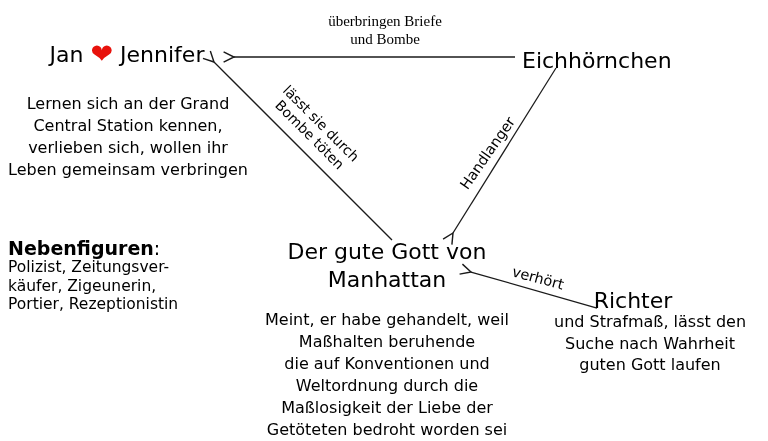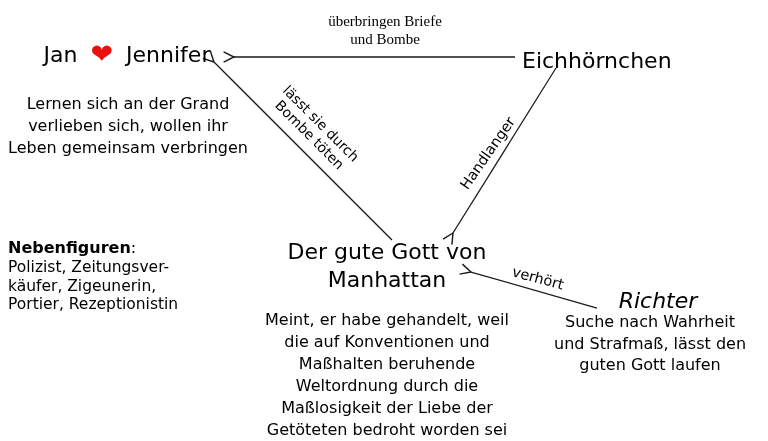--- a/index.html
+++ b/index.html
@@ -7,34 +7,34 @@
     position:relative;width:768px;height:441px;background:#ffffff;overflow:hidden;
     font-family:"DejaVu Sans","Liberation Sans",sans-serif;color:#000;
   }
   .abs{position:absolute;}
   .heading{font-size:22px;line-height:26px;white-space:nowrap;}
   .center{text-align:center;}
   .desc{font-size:16px;line-height:22px;}
   .desc div{white-space:nowrap;}
   .arrow-label{font-size:15px;line-height:18px;white-space:nowrap;}
   .rot{transform-origin:center center;}
-  .couple-title{left:27px;top:42px;width:200px;display:flex;align-items:center;justify-content:center;gap:13px;}
+  .couple-title{left:27px;top:42px;width:200px;display:flex;align-items:center;justify-content:center;gap:7px;}
   .heart{font-size:27px;line-height:22px;position:relative;top:-1px;}
   .couple-desc{left:0px;top:93px;width:256px;}
   .eich-title{left:522px;top:48px;}
   .briefe-label{left:300px;top:12px;width:170px;text-align:center;font-family:Liberation Serif, serif;}
   .bombe-label{left:253px;top:113px;width:125px;text-align:center;font-size:14px;line-height:16px;transform:rotate(45deg);}
   .handlanger-label{left:430px;top:144px;width:115px;text-align:center;font-size:14.5px;transform:rotate(-55deg);}
   .verhoert-label{left:508px;top:269px;width:60px;text-align:center;font-size:14.5px;transform:rotate(15deg);}
   .gott-title{left:287px;top:238px;width:200px;line-height:28px;white-space:normal;}
   .gott-desc{left:247px;top:309px;width:280px;}
-  .richter-title{left:608px;top:288px;width:100px;font-style:italic;}
+  .richter-title{left:583px;top:288px;width:100px;}
   .richter-desc{left:548px;top:311px;width:204px;line-height:21.5px;}
   .neben{left:8px;top:238px;width:190px;font-size:15.5px;line-height:18.5px;}
-  .neben-head{font-size:16px;line-height:20px;}
+  .neben-head{font-size:19px;line-height:20px;}
   .neben-head b{font-weight:bold;}
   svg.arrows{position:absolute;left:0;top:0;width:768px;height:441px;}
 </style>
 </head>
 <body>
 
 <div class="stage">
 
   <svg class="arrows" viewBox="0 0 768 441">
     <defs>
@@ -49,20 +49,21 @@
   </svg>
 
   <div class="abs heading couple-title">
     <span>Jan</span>
     <span class="heart" style="color:#e8120c;">❤</span>
     <span>Jennifer</span>
   </div>
 
   <div class="abs desc center couple-desc">
     <div>Lernen sich an der Grand</div>
+    <div>Central Station kennen,</div>
     <div>verlieben sich, wollen ihr</div>
     <div>Leben gemeinsam verbringen</div>
   </div>
 
   <div class="abs heading eich-title">Eichhörnchen</div>
 
   <div class="abs arrow-label briefe-label">
     <div>überbringen Briefe</div>
     <div>und Bombe</div>
   </div>
@@ -76,32 +77,32 @@
 
   <div class="abs arrow-label rot verhoert-label">verhört</div>
 
   <div class="abs heading center gott-title">
     <div>Der gute Gott von</div>
     <div>Manhattan</div>
   </div>
 
   <div class="abs desc center gott-desc">
     <div>Meint, er habe gehandelt, weil</div>
+    <div>Maßhalten beruhende</div>
     <div>die auf Konventionen und</div>
-    <div>Maßhalten beruhende</div>
     <div>Weltordnung durch die</div>
     <div>Maßlosigkeit der Liebe der</div>
     <div>Getöteten bedroht worden sei</div>
   </div>
 
   <div class="abs heading center richter-title">Richter</div>
 
   <div class="abs desc center richter-desc">
+    <div>und Strafmaß, lässt den</div>
     <div>Suche nach Wahrheit</div>
-    <div>und Strafmaß, lässt den</div>
     <div>guten Gott laufen</div>
   </div>
 
   <div class="abs neben">
     <div class="neben-head"><b>Nebenfiguren</b><span>:</span></div>
     <div>Polizist, Zeitungsver-</div>
     <div>käufer, Zigeunerin,</div>
     <div>Portier, Rezeptionistin</div>
   </div>
 

